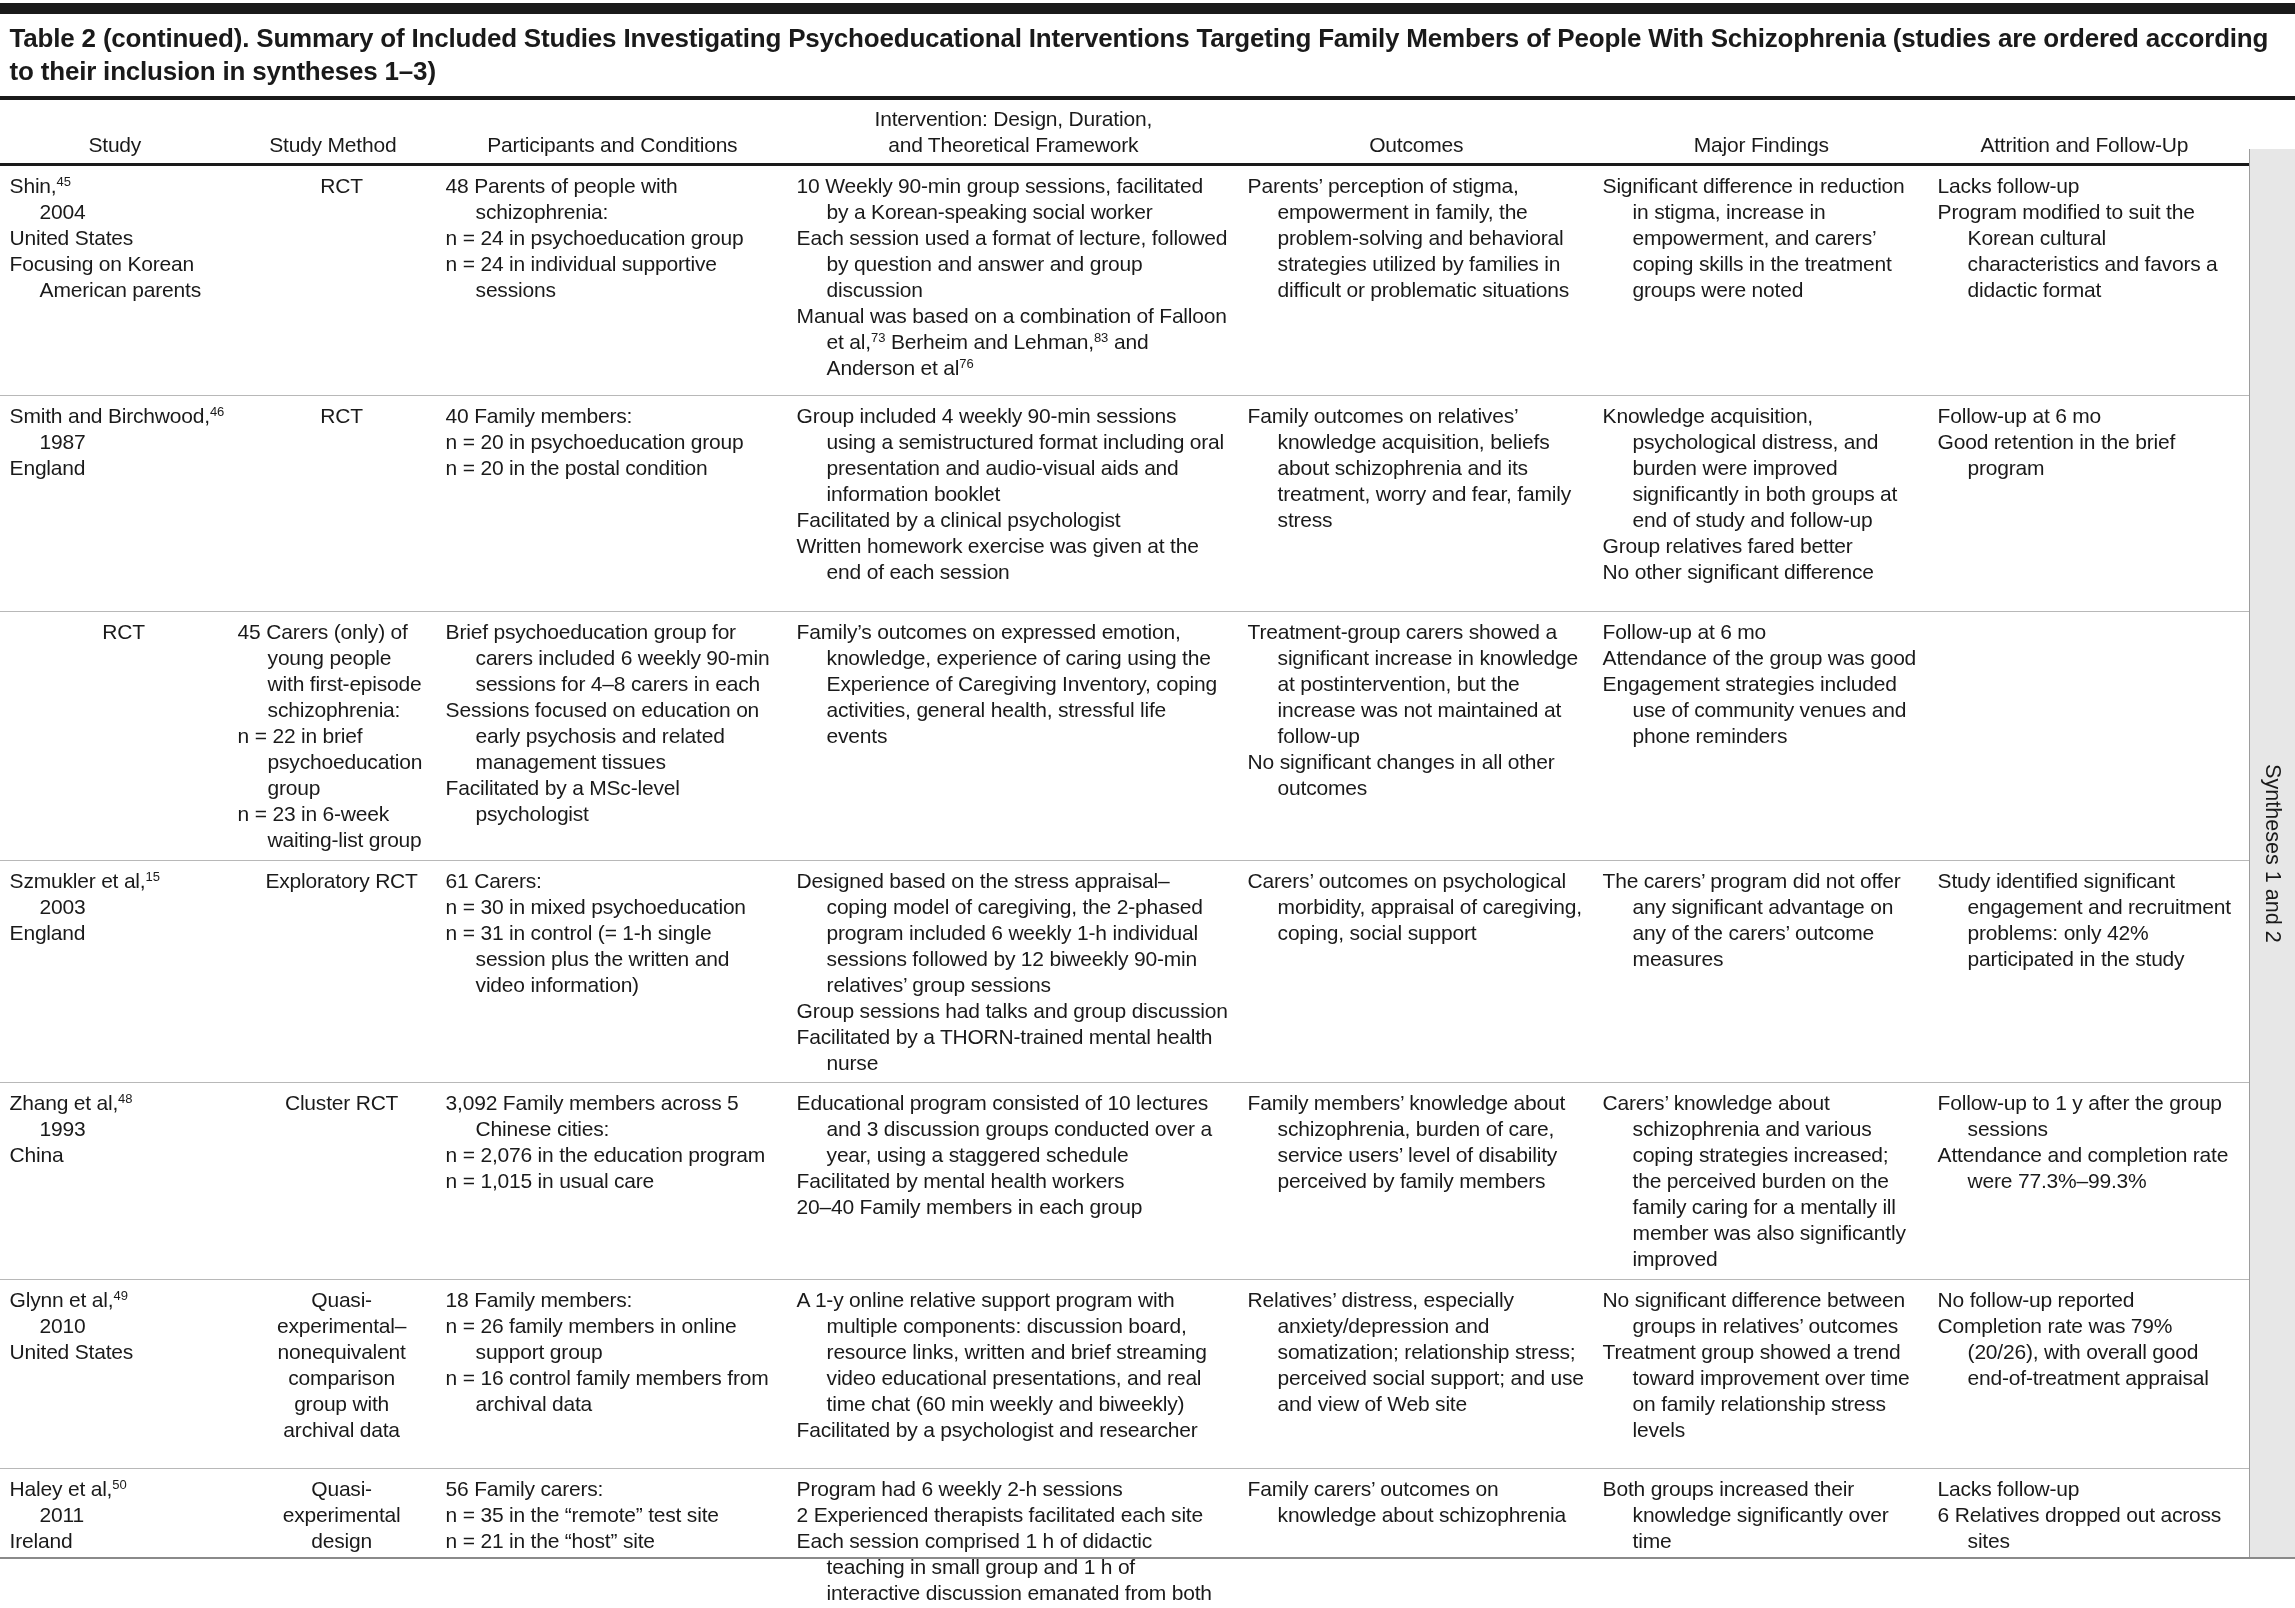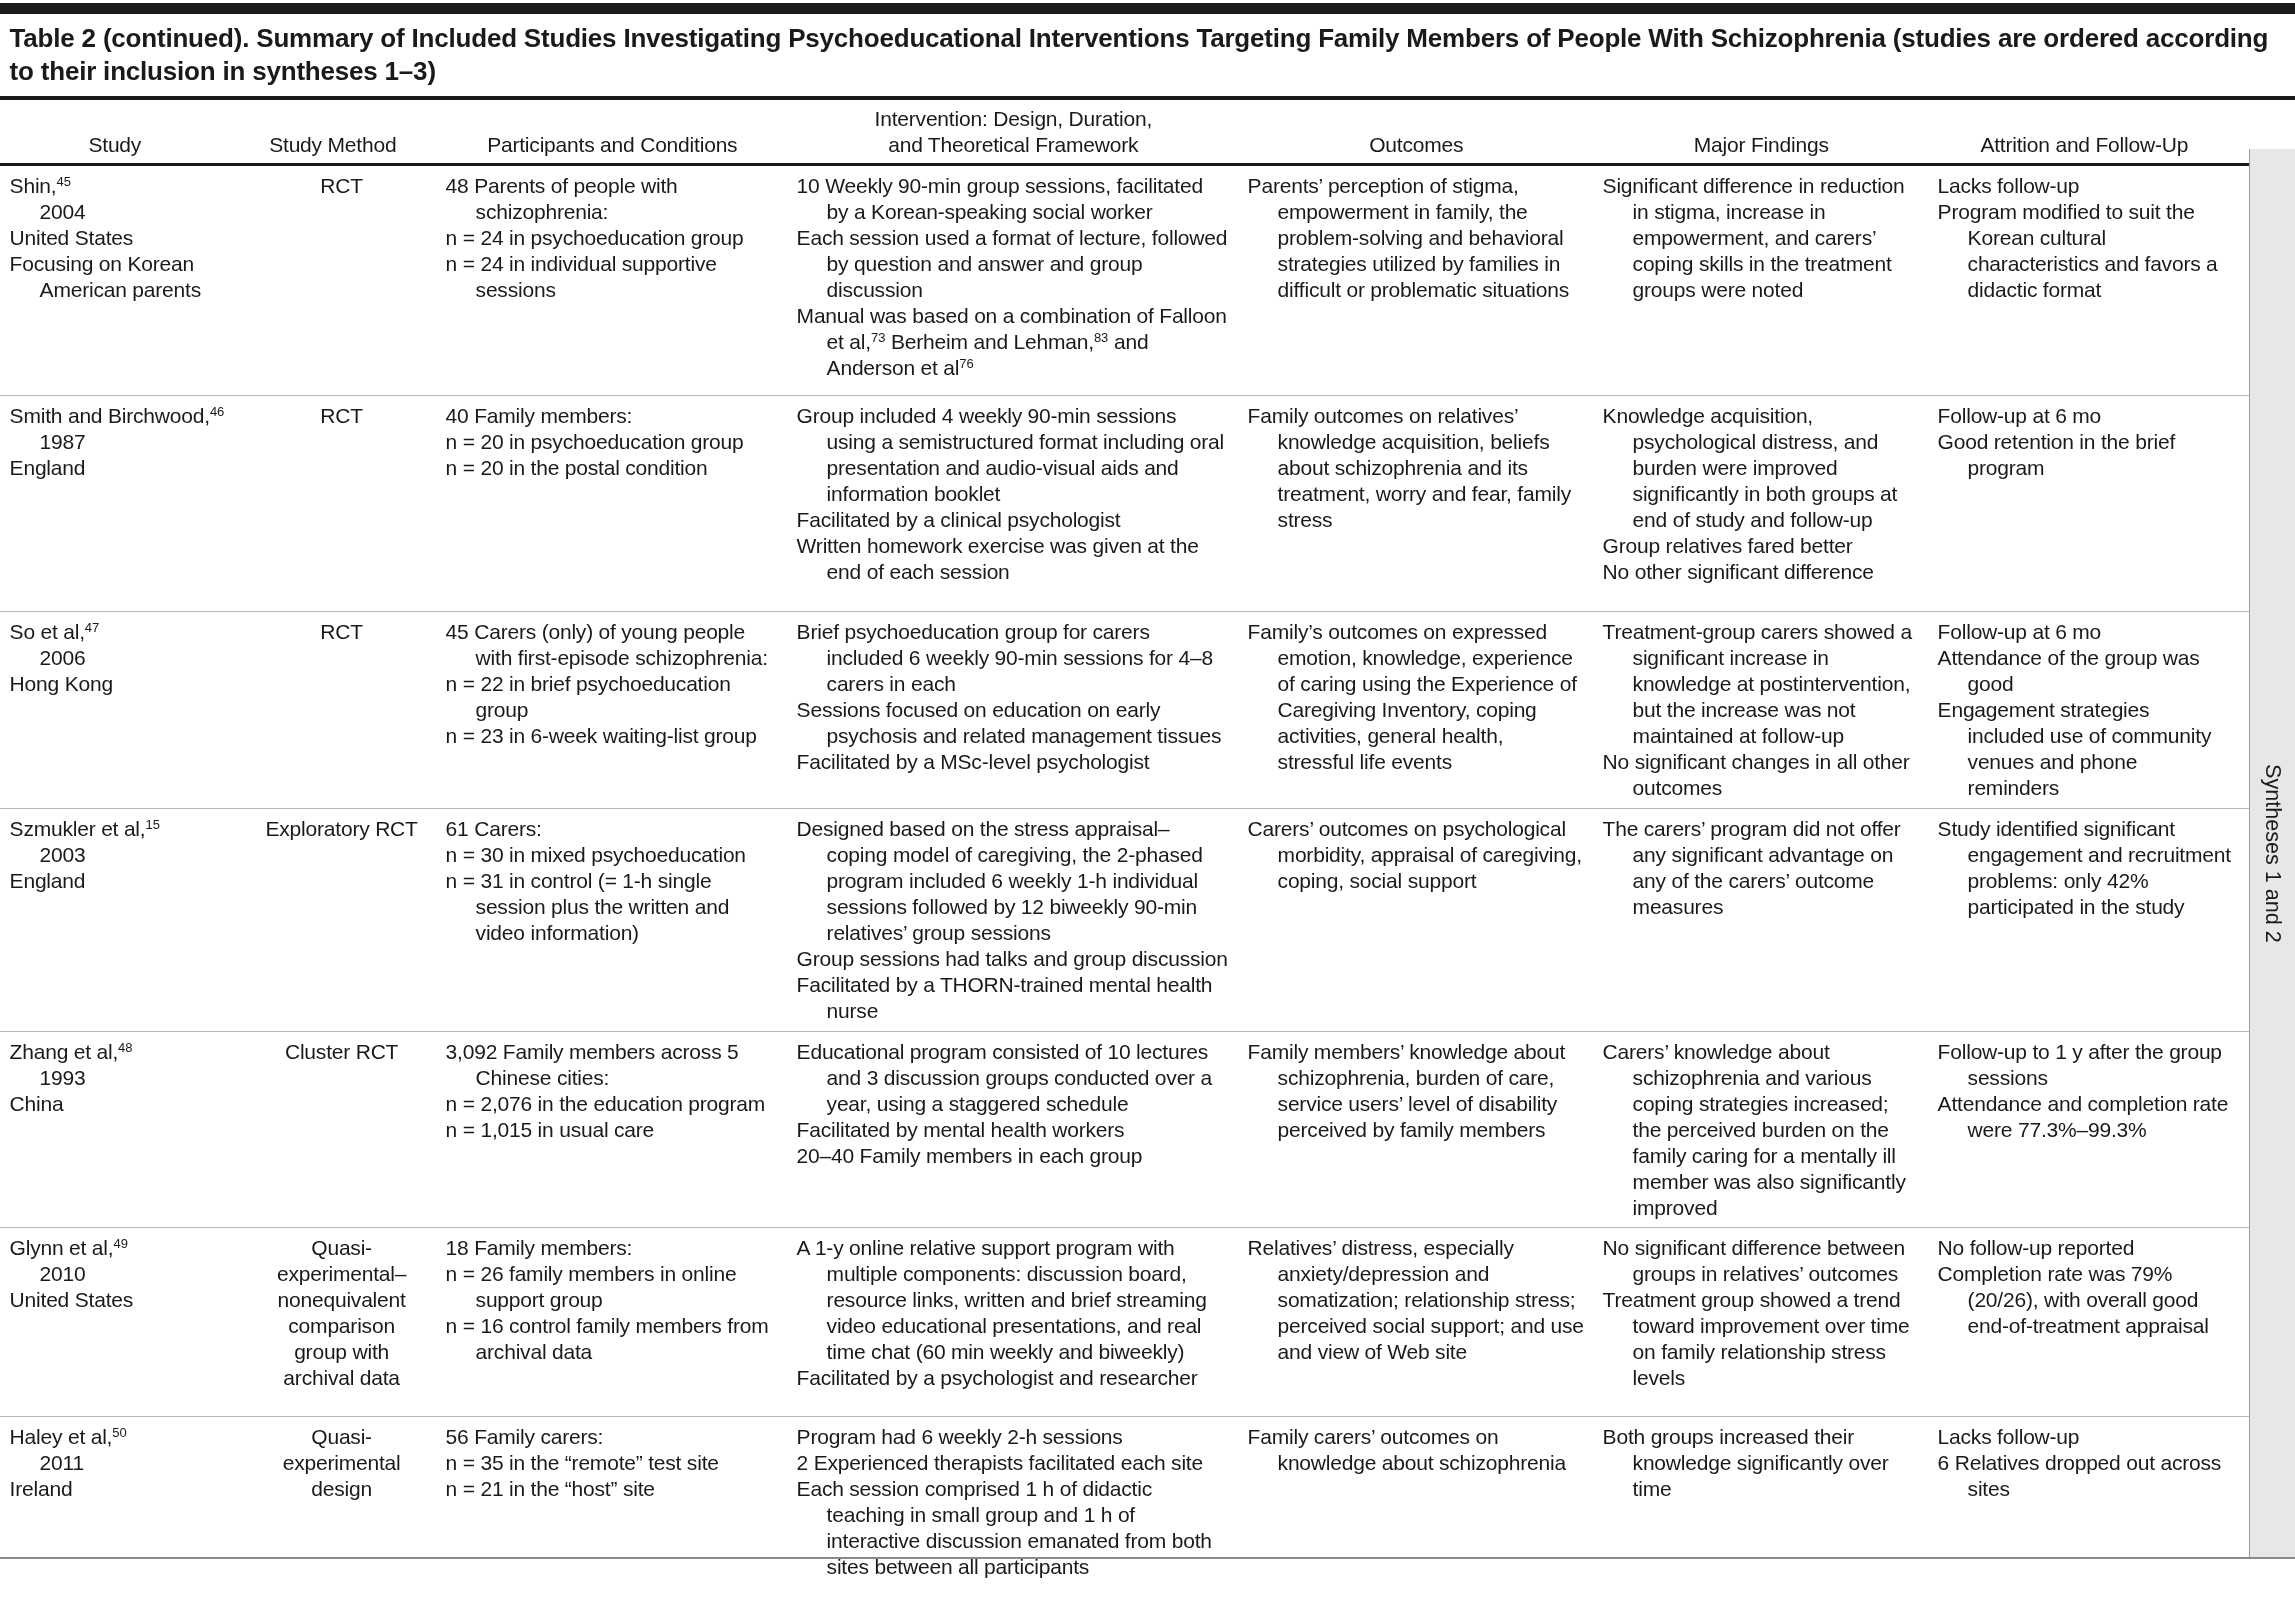--- a/index.html
+++ b/index.html
@@ -126,25 +126,20 @@
           <div class="para">Knowledge acquisition, psychological distress, and burden were improved significantly in both groups at end of study and follow-up</div>
           <div class="para">Group relatives fared better</div>
           <div class="para">No other significant difference</div>
         </div>
     <div class="td c7">
           <div class="para">Follow-up at 6 mo</div>
           <div class="para">Good retention in the brief program</div>
         </div>
   </div>
       <div class="grid trow r3">
-    <div class="td c1">
-          <div class="para">So et al,<sup>47</sup></div>
-          <div class="para indent">2006</div>
-          <div class="para">Hong Kong</div>
-        </div>
     <div class="td c2 method">
           <div class="para">RCT</div>
         </div>
     <div class="td c3">
           <div class="para">45 Carers (only) of young people with first-episode schizophrenia:</div>
           <div class="para">n = 22 in brief psychoeducation group</div>
           <div class="para">n = 23 in 6-week waiting-list group</div>
         </div>
     <div class="td c4">
           <div class="para">Brief psychoeducation group for carers included 6 weekly 90-min sessions for 4–8 carers in each</div>

